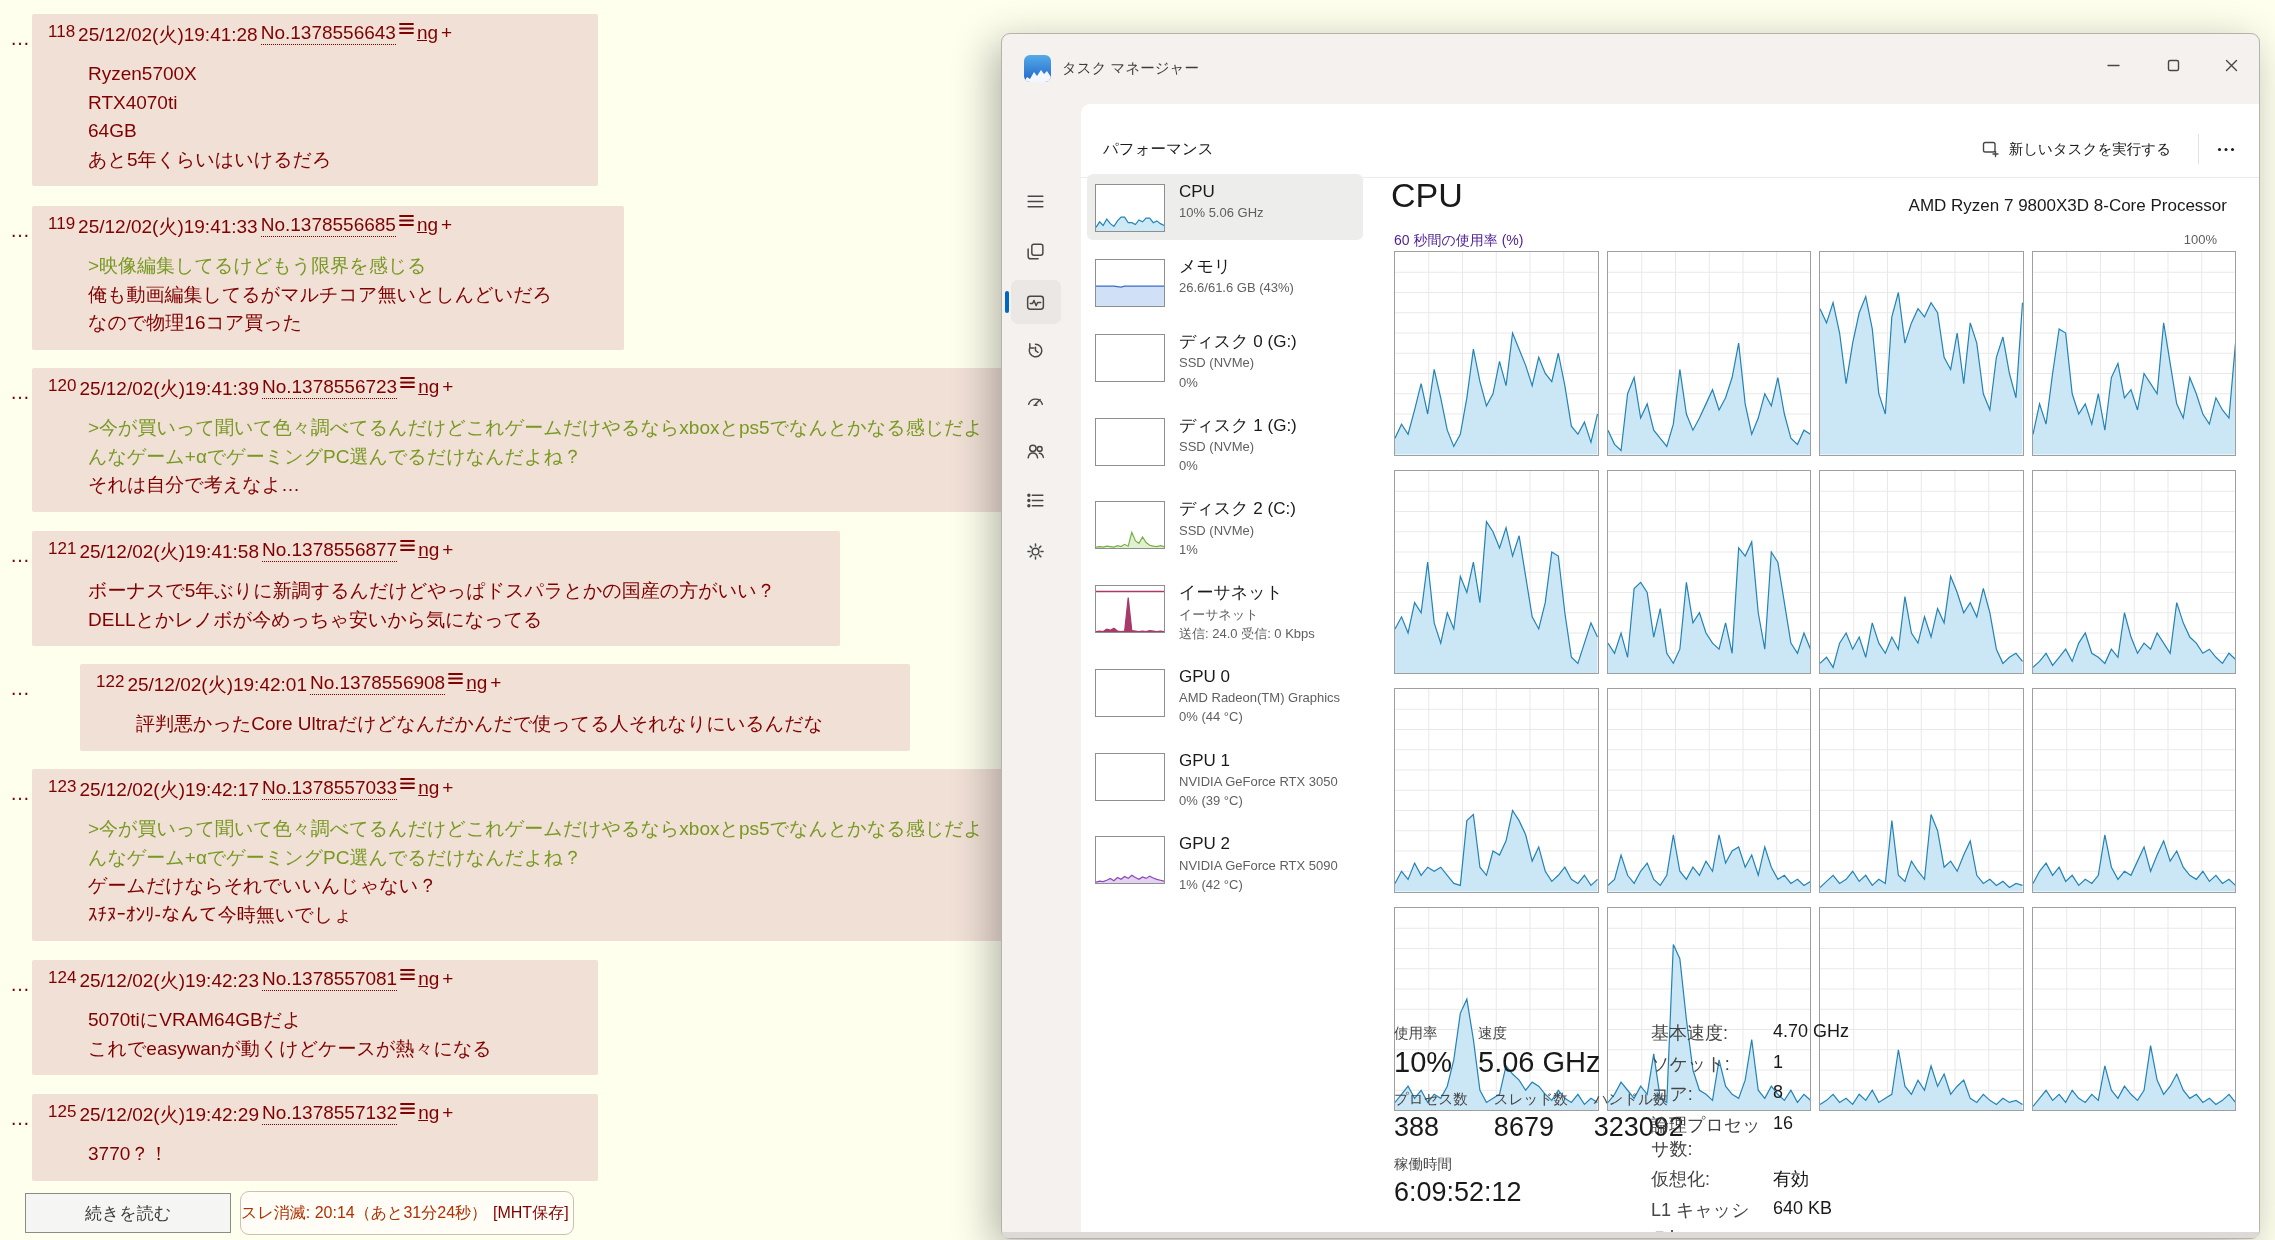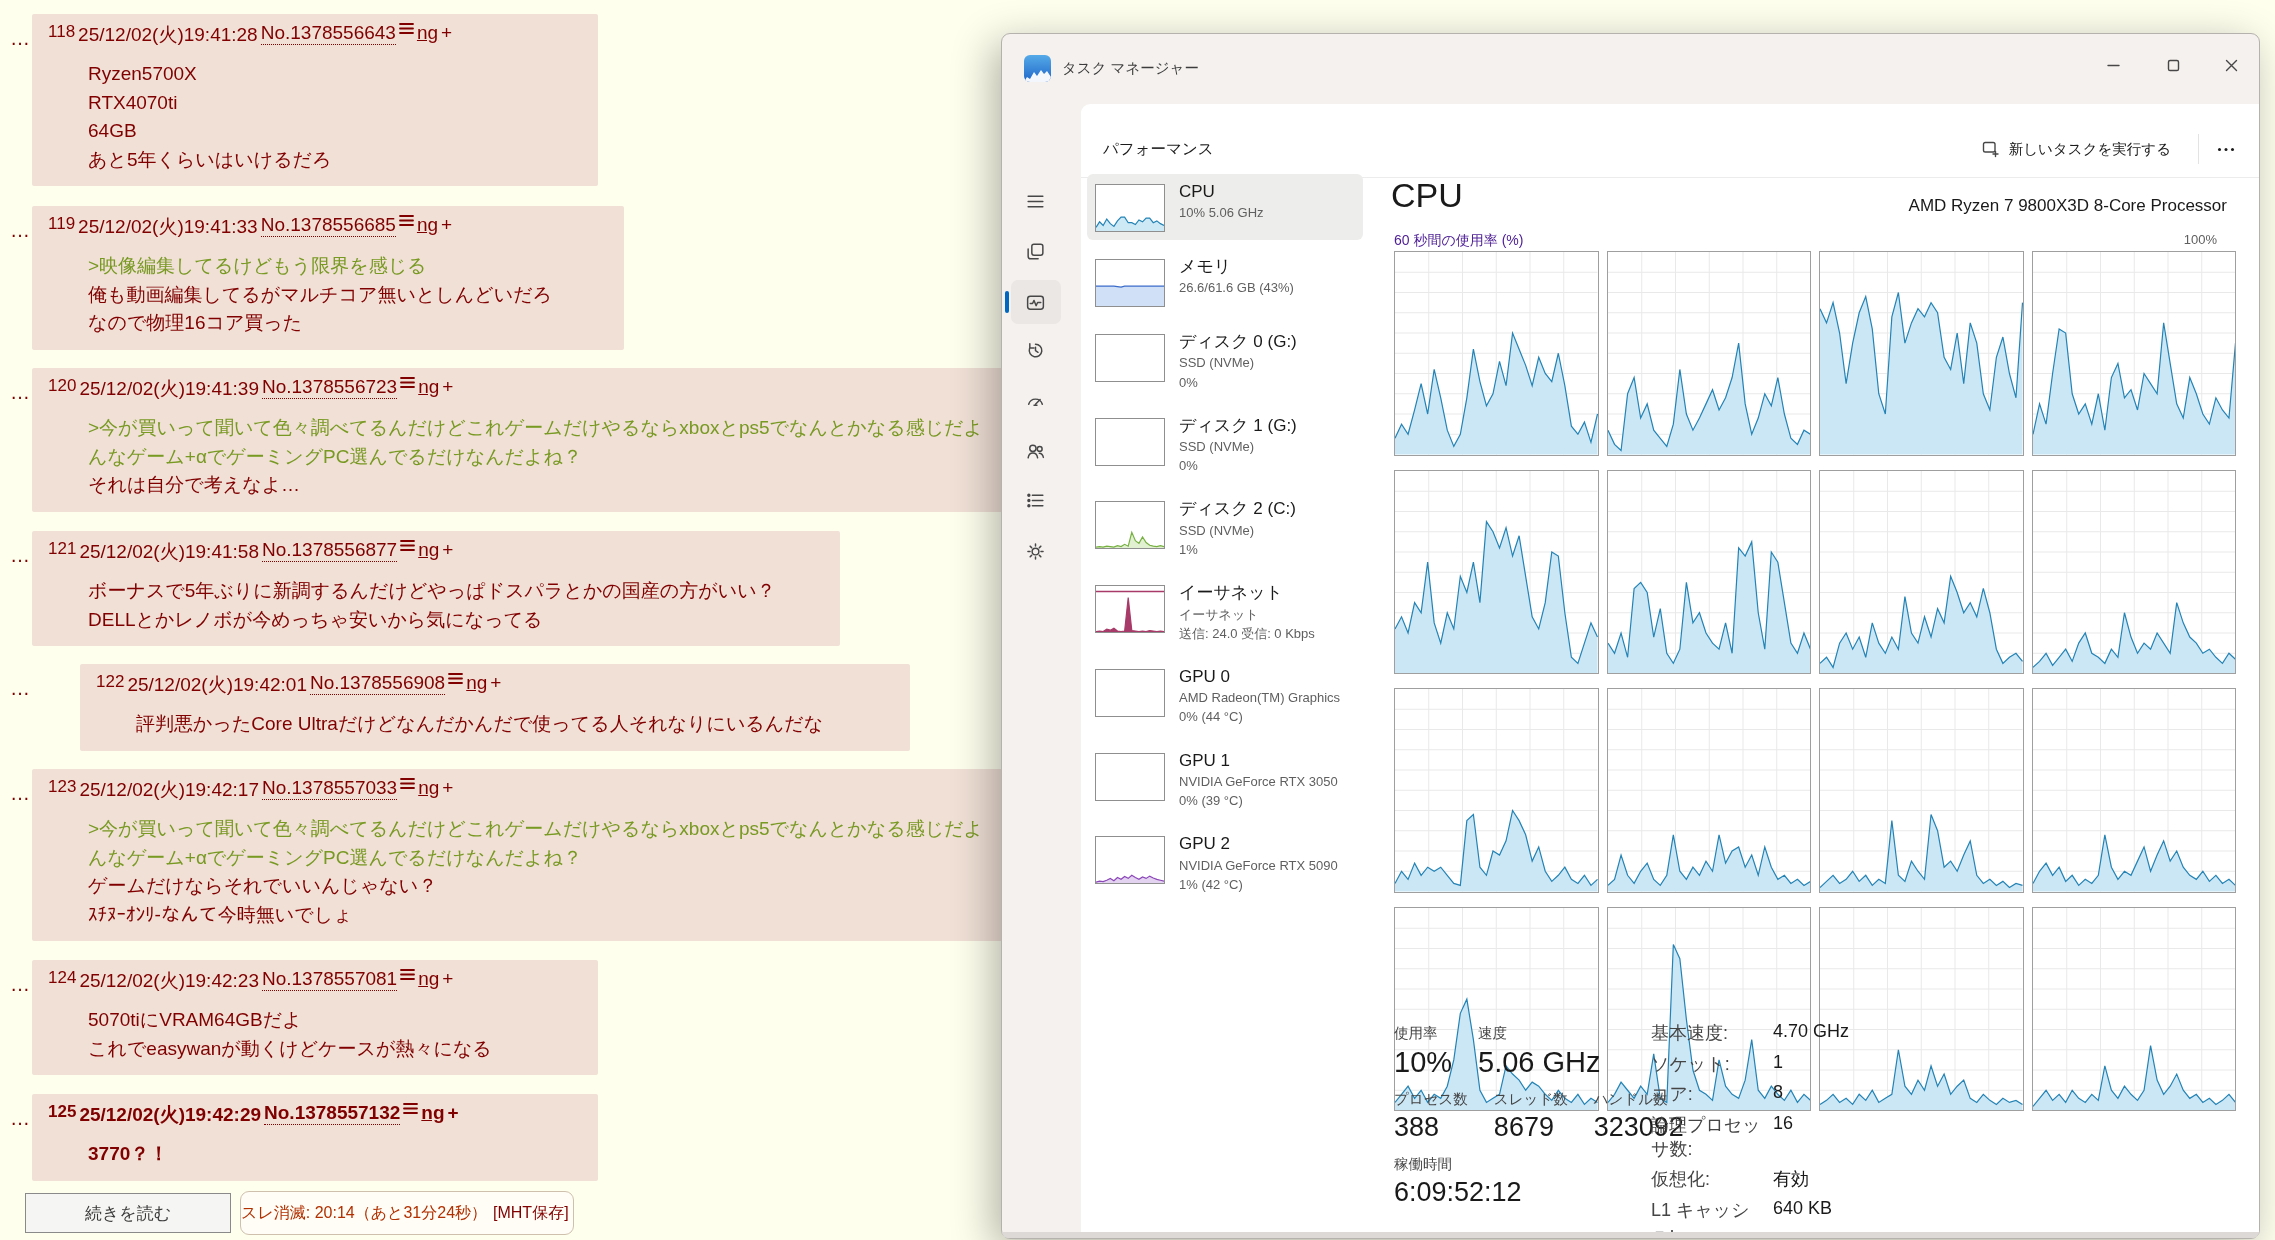--- a/index.html
+++ b/index.html
@@ -242,21 +242,21 @@
       </div>
       <div class="post-body">
           <div class="line">5070tiにVRAM64GBだよ</div>
           <div class="line">これでeasywanが動くけどケースが熱々になる</div>
         </div>
     </div>
   </div>
 
   <div class="post" style="top: 1094px;">
     <span class="post-dots">…</span>
-    <div class="post-box" style="width: 566px; font-weight: bold;">
+    <div class="post-box" style="width: 566px;">
       <div class="post-head">
         <span class="post-idx">125</span>
         <span class="post-date">25/12/02(火)19:42:29</span>
         <span class="post-no">No.1378557132</span>
         <span class="post-menuicon">
           <svg class="maroon" width="15" height="13" viewBox="0 0 15 13">
               <path d="M1 2h13M1 6.5h13M1 11h13"></path>
             </svg>
         </span>
         <span class="post-ng">ng</span>

